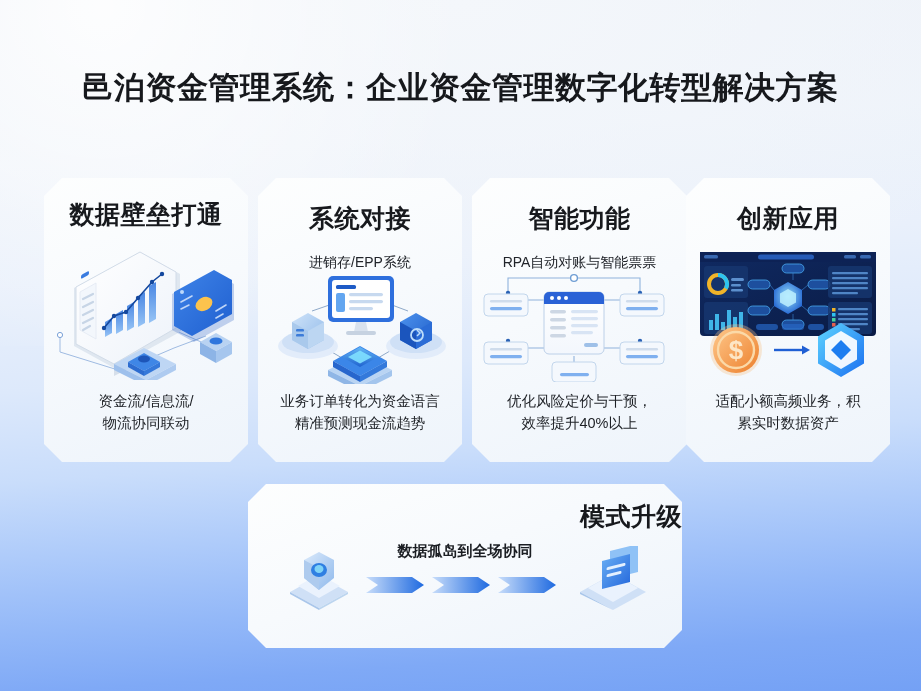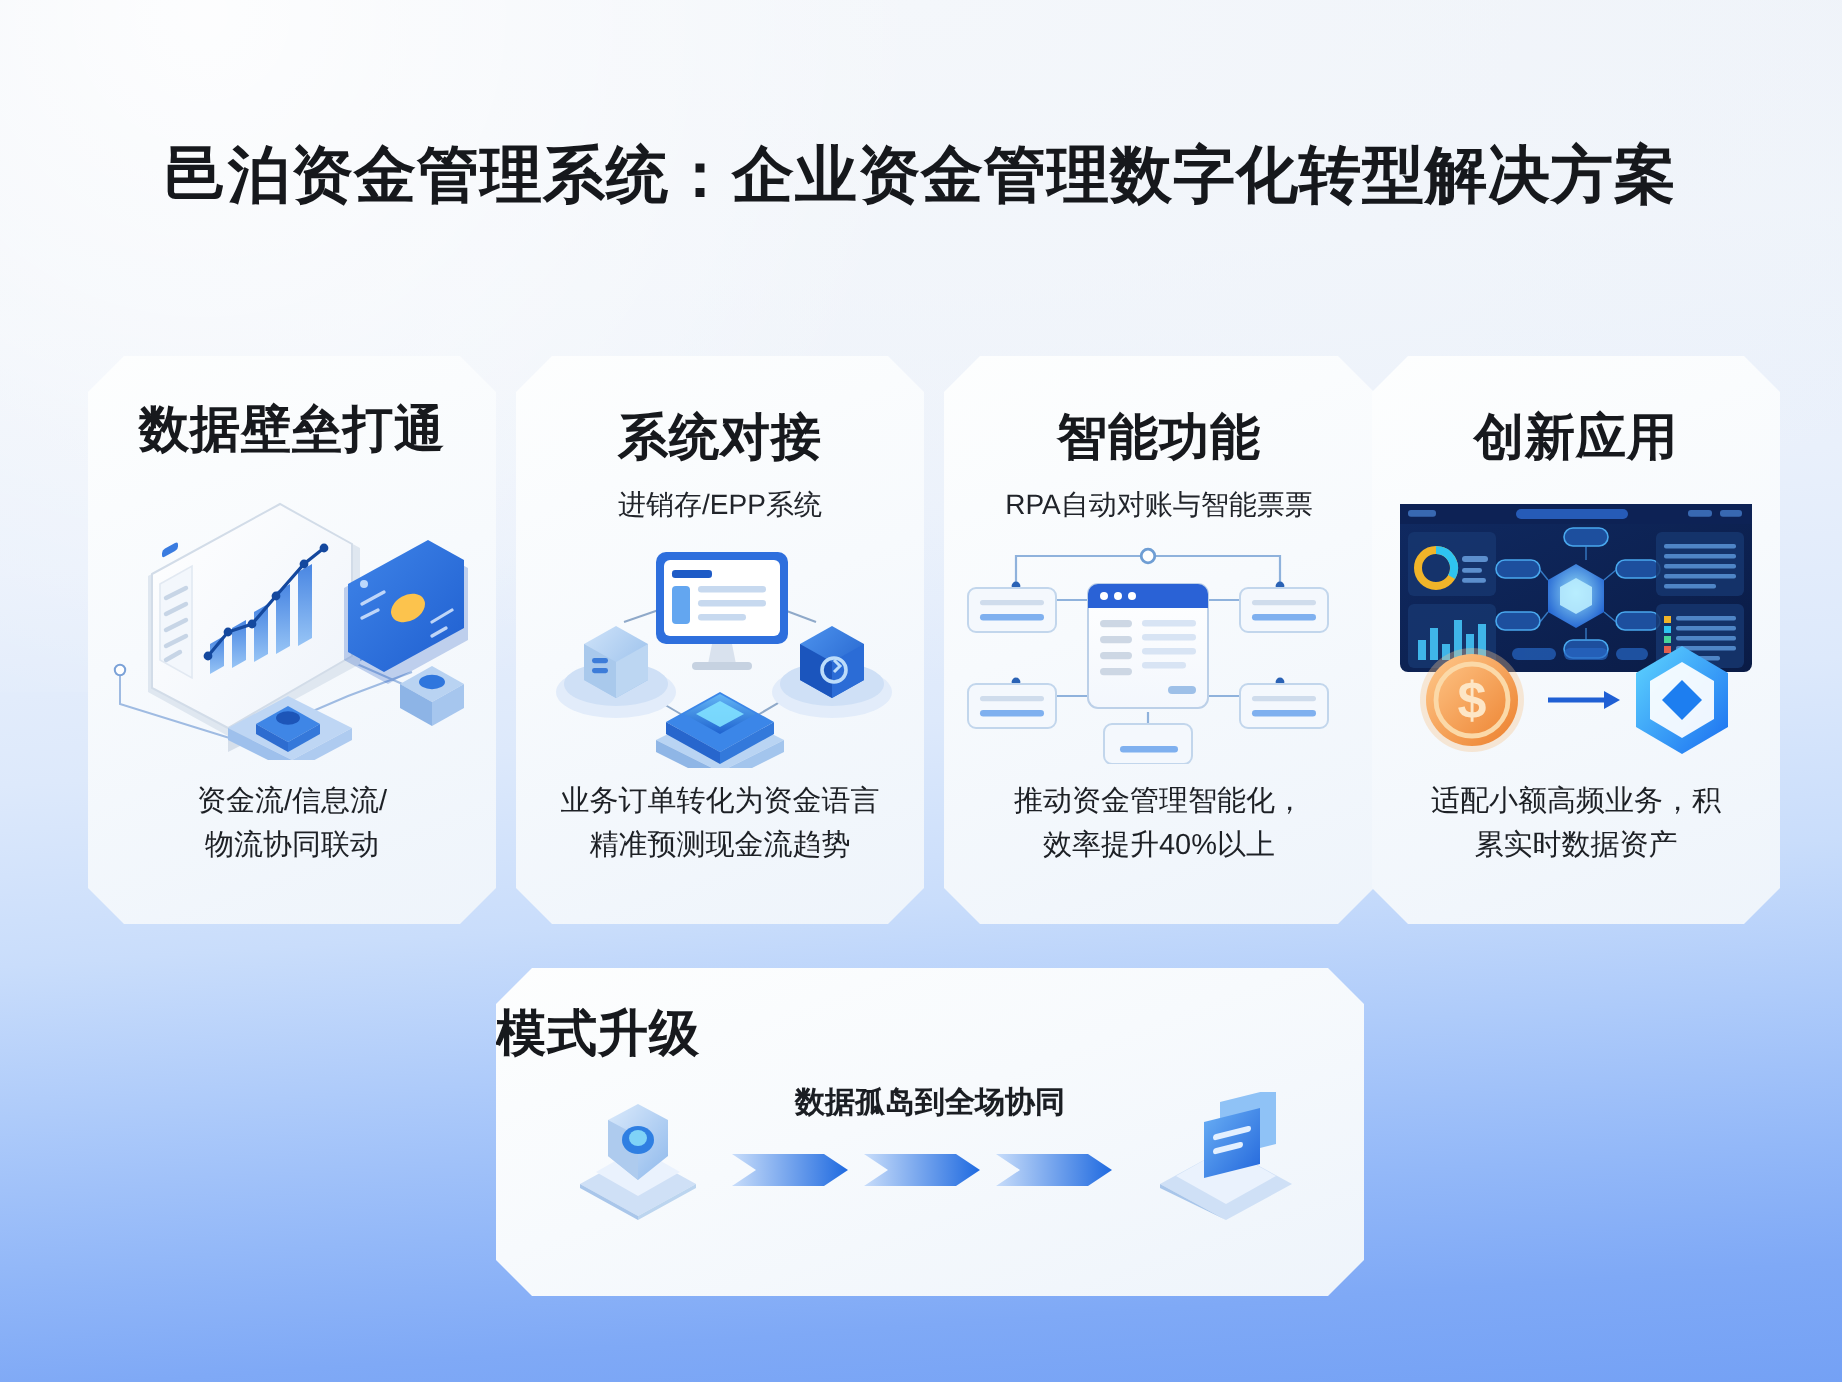--- a/index.html
+++ b/index.html
@@ -107,41 +107,42 @@
     white-space: nowrap;
   }
   .card-sub {
     position: absolute;
     left: 0; right: 0;
     text-align: center;
     font-size: 14px;
     font-weight: 500;
     color: #21242a;
     white-space: nowrap;
+    margin-top: 10px;
   }
   .card-caption {
     position: absolute;
     left: 6px; right: 6px;
     text-align: center;
     font-size: 14.5px;
     line-height: 22px;
     font-weight: 500;
     color: #1d2025;
   }
 
   .art {
     position: absolute;
     overflow: visible;
   }
 
   
   .wide-title {
     position: absolute;
     left: 0; right: 0;
-    text-align: left;
+    text-align: right;
     font-size: 25px;
     font-weight: 700;
     color: #17191d;
     letter-spacing: .5px;
   }
   .wide-sub {
     position: absolute;
     left: 0; right: 0;
     text-align: center;
     font-size: 15px;
@@ -503,21 +504,21 @@
           <rect x="146" y="85" width="32" height="3.2" rx="1.6" fill="#7fb0ef"></rect>
         </g>
         <g>
           <rect x="72" y="92" width="44" height="20" rx="4" fill="#f4f8fd" stroke="#c2d6ec" stroke-width="1"></rect>
           <rect x="80" y="103" width="29" height="3.2" rx="1.6" fill="#7fb0ef"></rect>
         </g>
       </svg>
     </div>
 
     <div class="card-caption" style="top:212px;">
-      <div>推动资金管理智能化，</div>
+      <div>优化风险定价与干预，</div>
       <div>效率提升40%以上</div>
     </div>
   </div>
 
   <div class="card" style="left:686px; top:178px; width:204px; height:284px;">
     <div class="brk brk-tl">
       <svg width="34" height="34" viewBox="0 0 34 34">
           <path d="M4 33 L4 13 L14 3 L33 3" fill="none" stroke="#1c5fd4" stroke-width="2.4"></path>
         </svg>
     </div>

